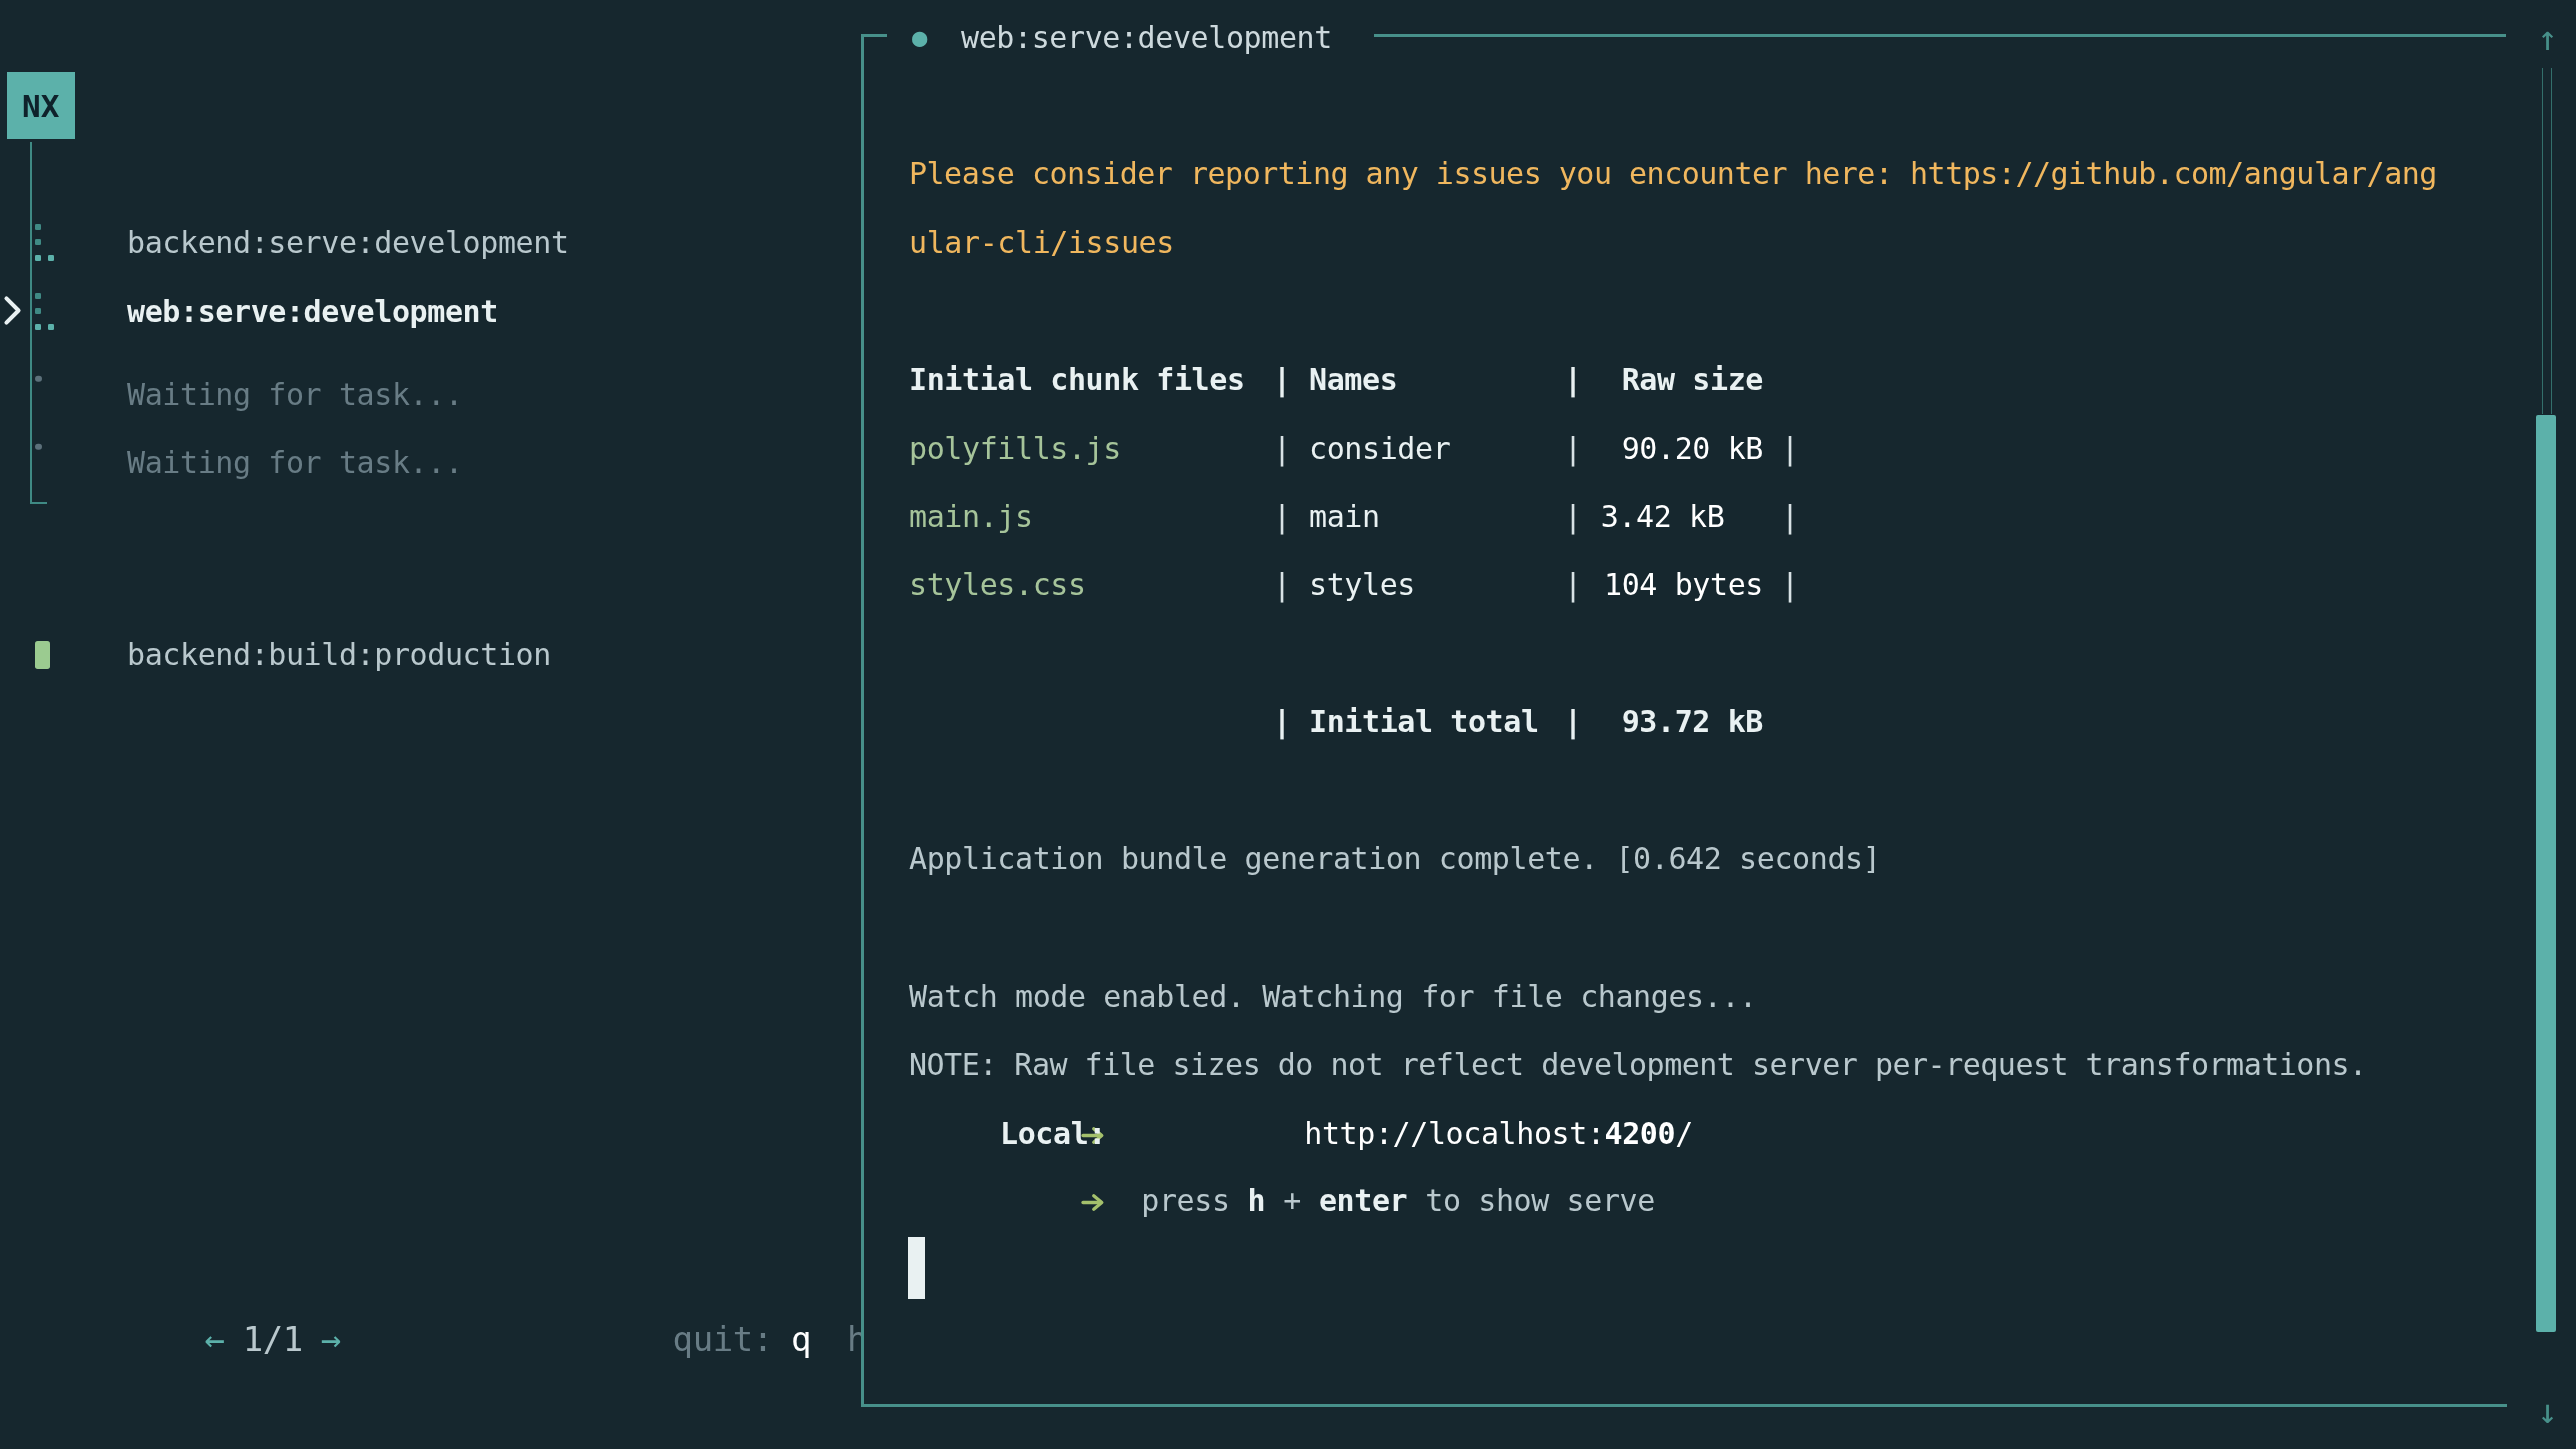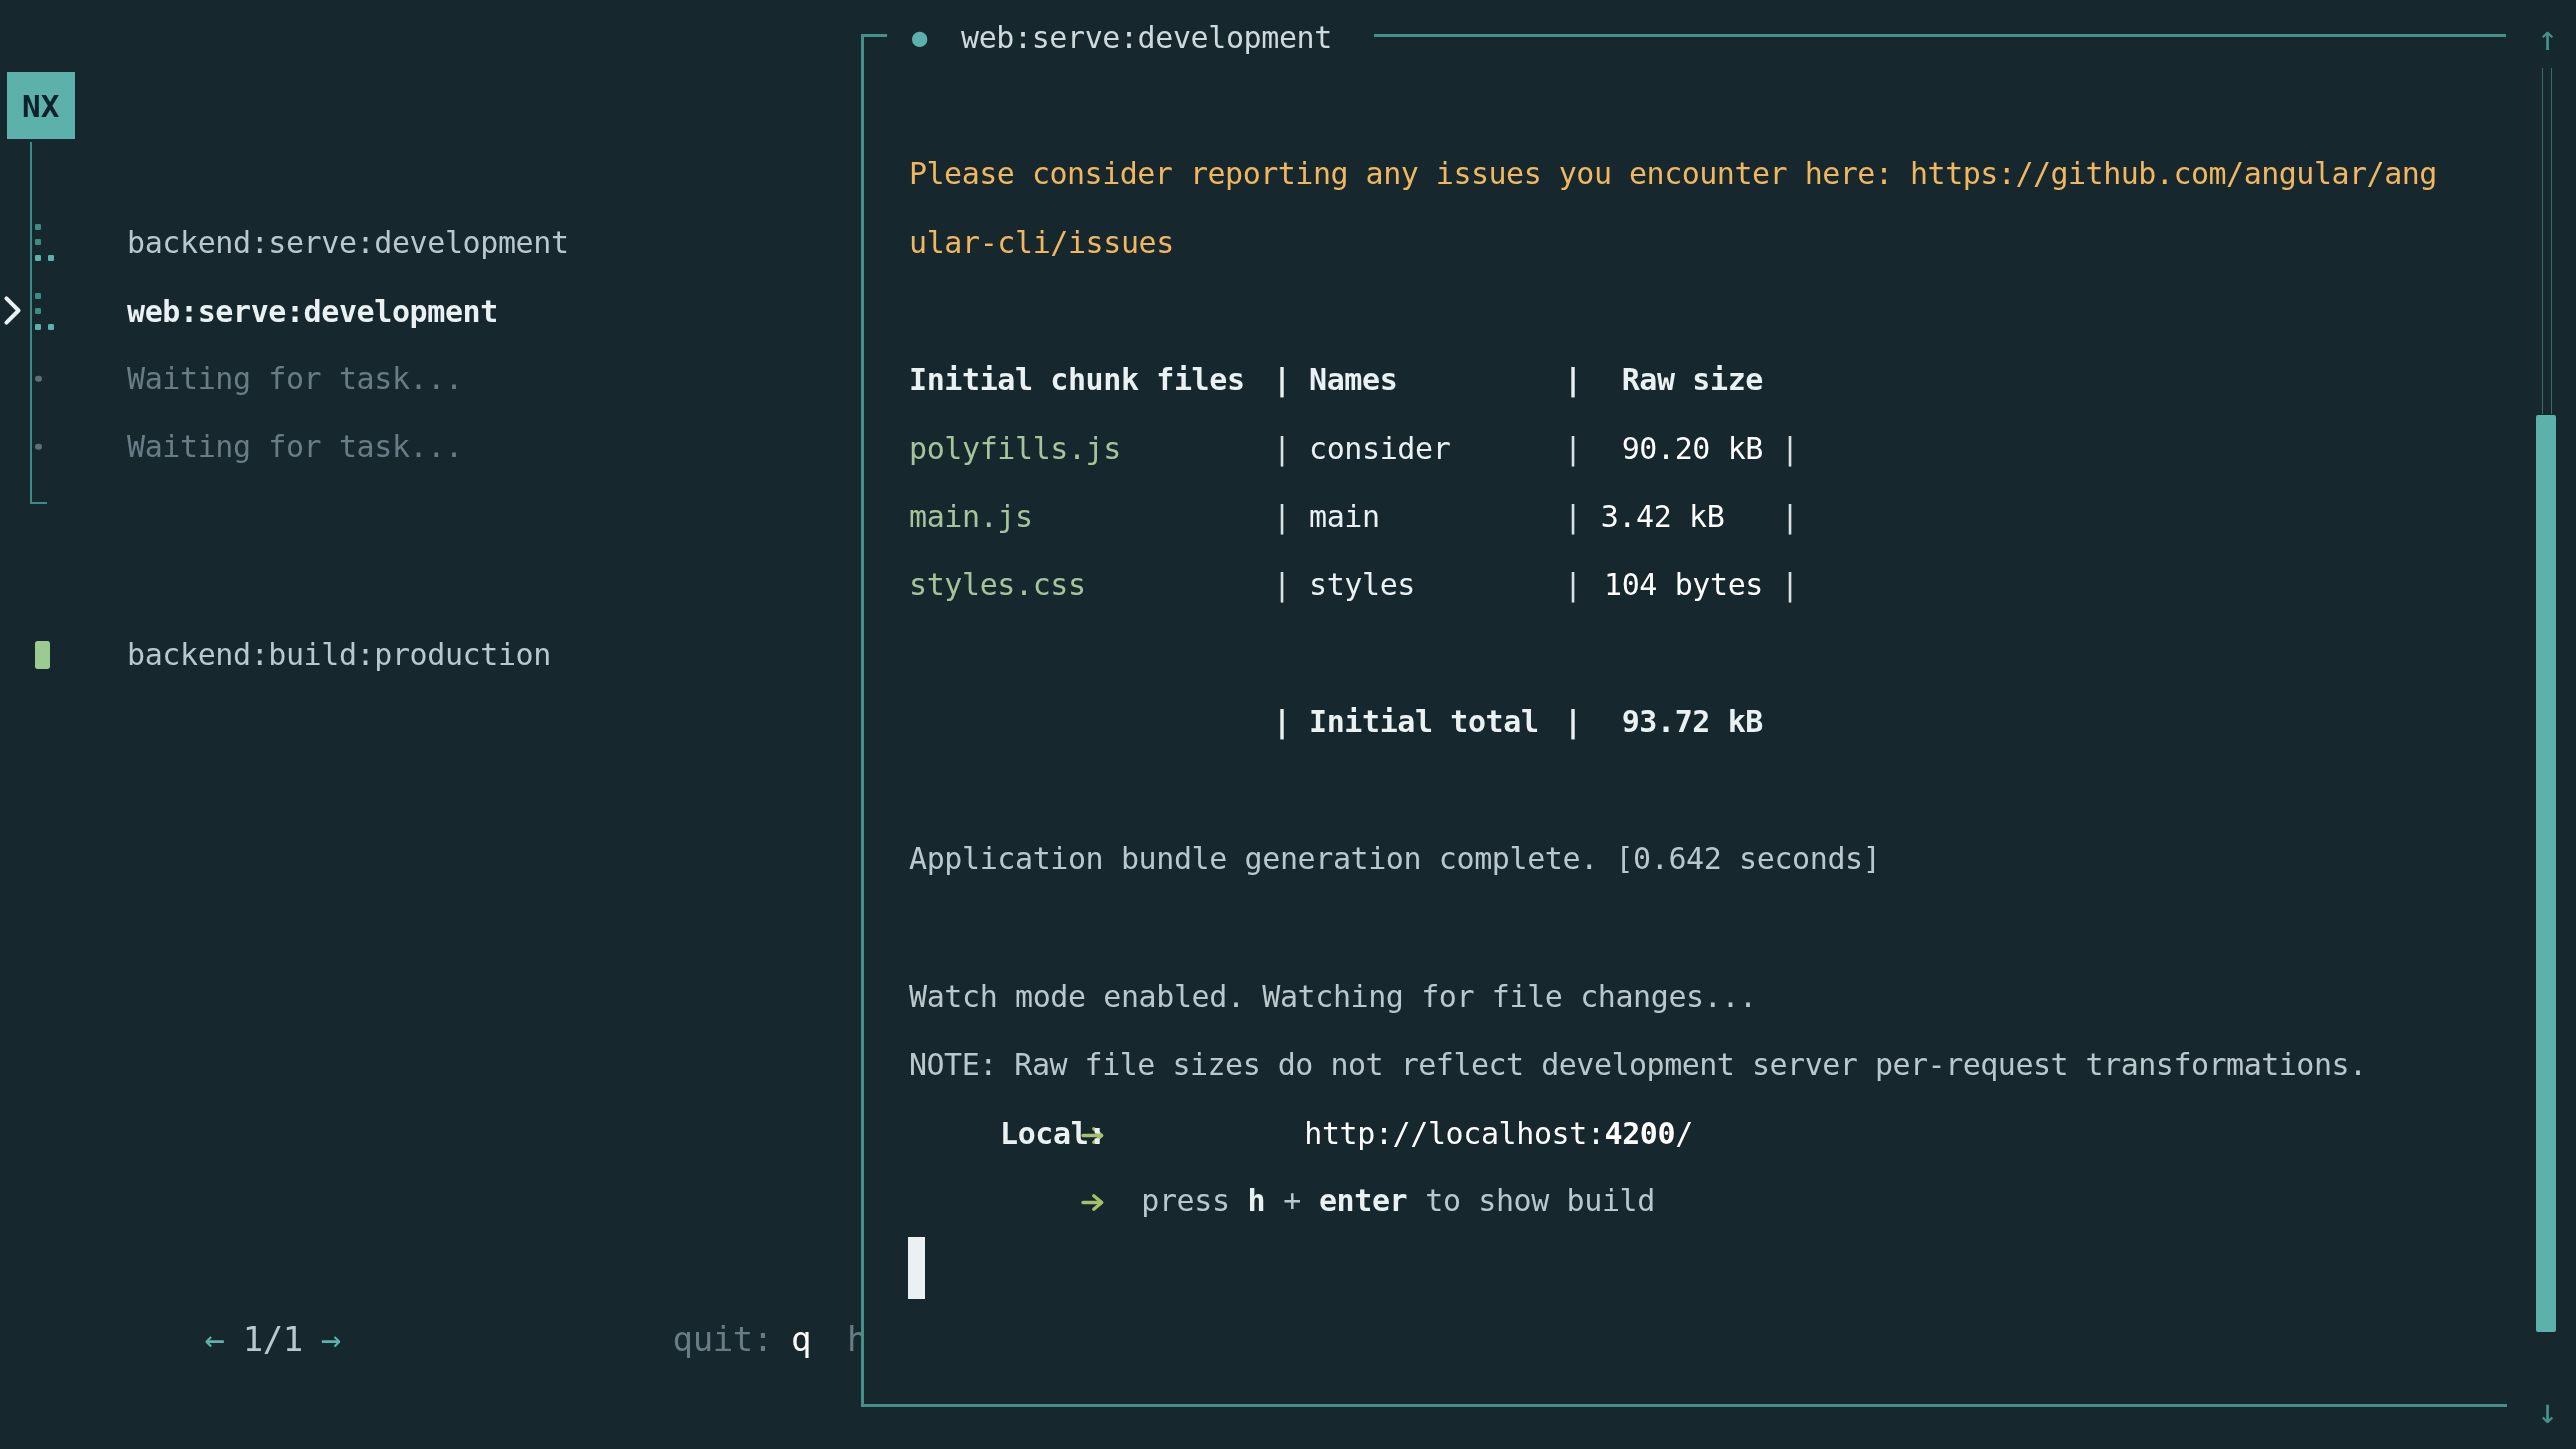--- a/index.html
+++ b/index.html
@@ -3,21 +3,21 @@
 <meta charset="utf-8">
 <style>
   html,body{margin:0;padding:0;background:#16272E;}
   .screen{position:relative;width:2576px;height:1449px;overflow:hidden;
           background:#16272E;font-family:"DejaVu Sans Mono",monospace;}
   .t{position:absolute;transform:translateY(-50%);white-space:pre;
      font-size:30px;letter-spacing:-0.4px;line-height:1;color:#B9C8CD;}
   .bold{font-weight:bold;}
   .bright{color:#E9F1F2;}
   .normal{color:#B9C8CD;}
-  .dim{color:#687C85;}
+  .dim{color:#687C85;margin-top:16px;}
   .orange{color:#F0B75E;}
   .tealtxt{color:#ffffff;}
   .filegreen{color:#A6C49A;}
   .pipe{color:#D8E2E5;}
   .accent{color:#5CB1AA;}
 
   
   .sidebar{position:absolute;left:0;top:0;width:861px;height:1449px;overflow:hidden;}
   .nx-logo{position:absolute;left:6.7px;top:72px;width:68px;height:67px;
            background:#5CB1AA;color:#0F222B;font-weight:bold;font-size:31px;
@@ -193,21 +193,21 @@
     </div>
 
     <div class="panel-line">
       <span class="t" style="left:938px;top:1201px;">
         <svg width="29.5" height="27" viewBox="0 0 44 40" style="vertical-align:middle">
           <line x1="6" y1="20" x2="32" y2="20" stroke="#A4C06C" stroke-width="5" stroke-linecap="round"></line>
           <polyline points="22,10 34,20 22,30" fill="none" stroke="#A4C06C" stroke-width="5" stroke-linecap="round" stroke-linejoin="round"></polyline>
         </svg>
       </span>
       <span class="t normal" style="left:1000px;top:1201px;">
-        <span>press</span><span class="bold bright m1">h</span><span class="m1">+</span><span class="bold bright m1">enter</span><span class="m1">to show build</span>
+        <span>press</span><span class="bold bright m1">h</span><span class="m1">+</span><span class="bold bright m1">enter</span><span class="m1">to show serve</span>
       </span>
     </div>
 
     <div class="cursor"></div>
   </section>
 
   <div>
     <span class="sb-arrow" style="top:38px;">↑</span>
     <div class="sb-track"></div>
     <div class="sb-thumb"></div>

